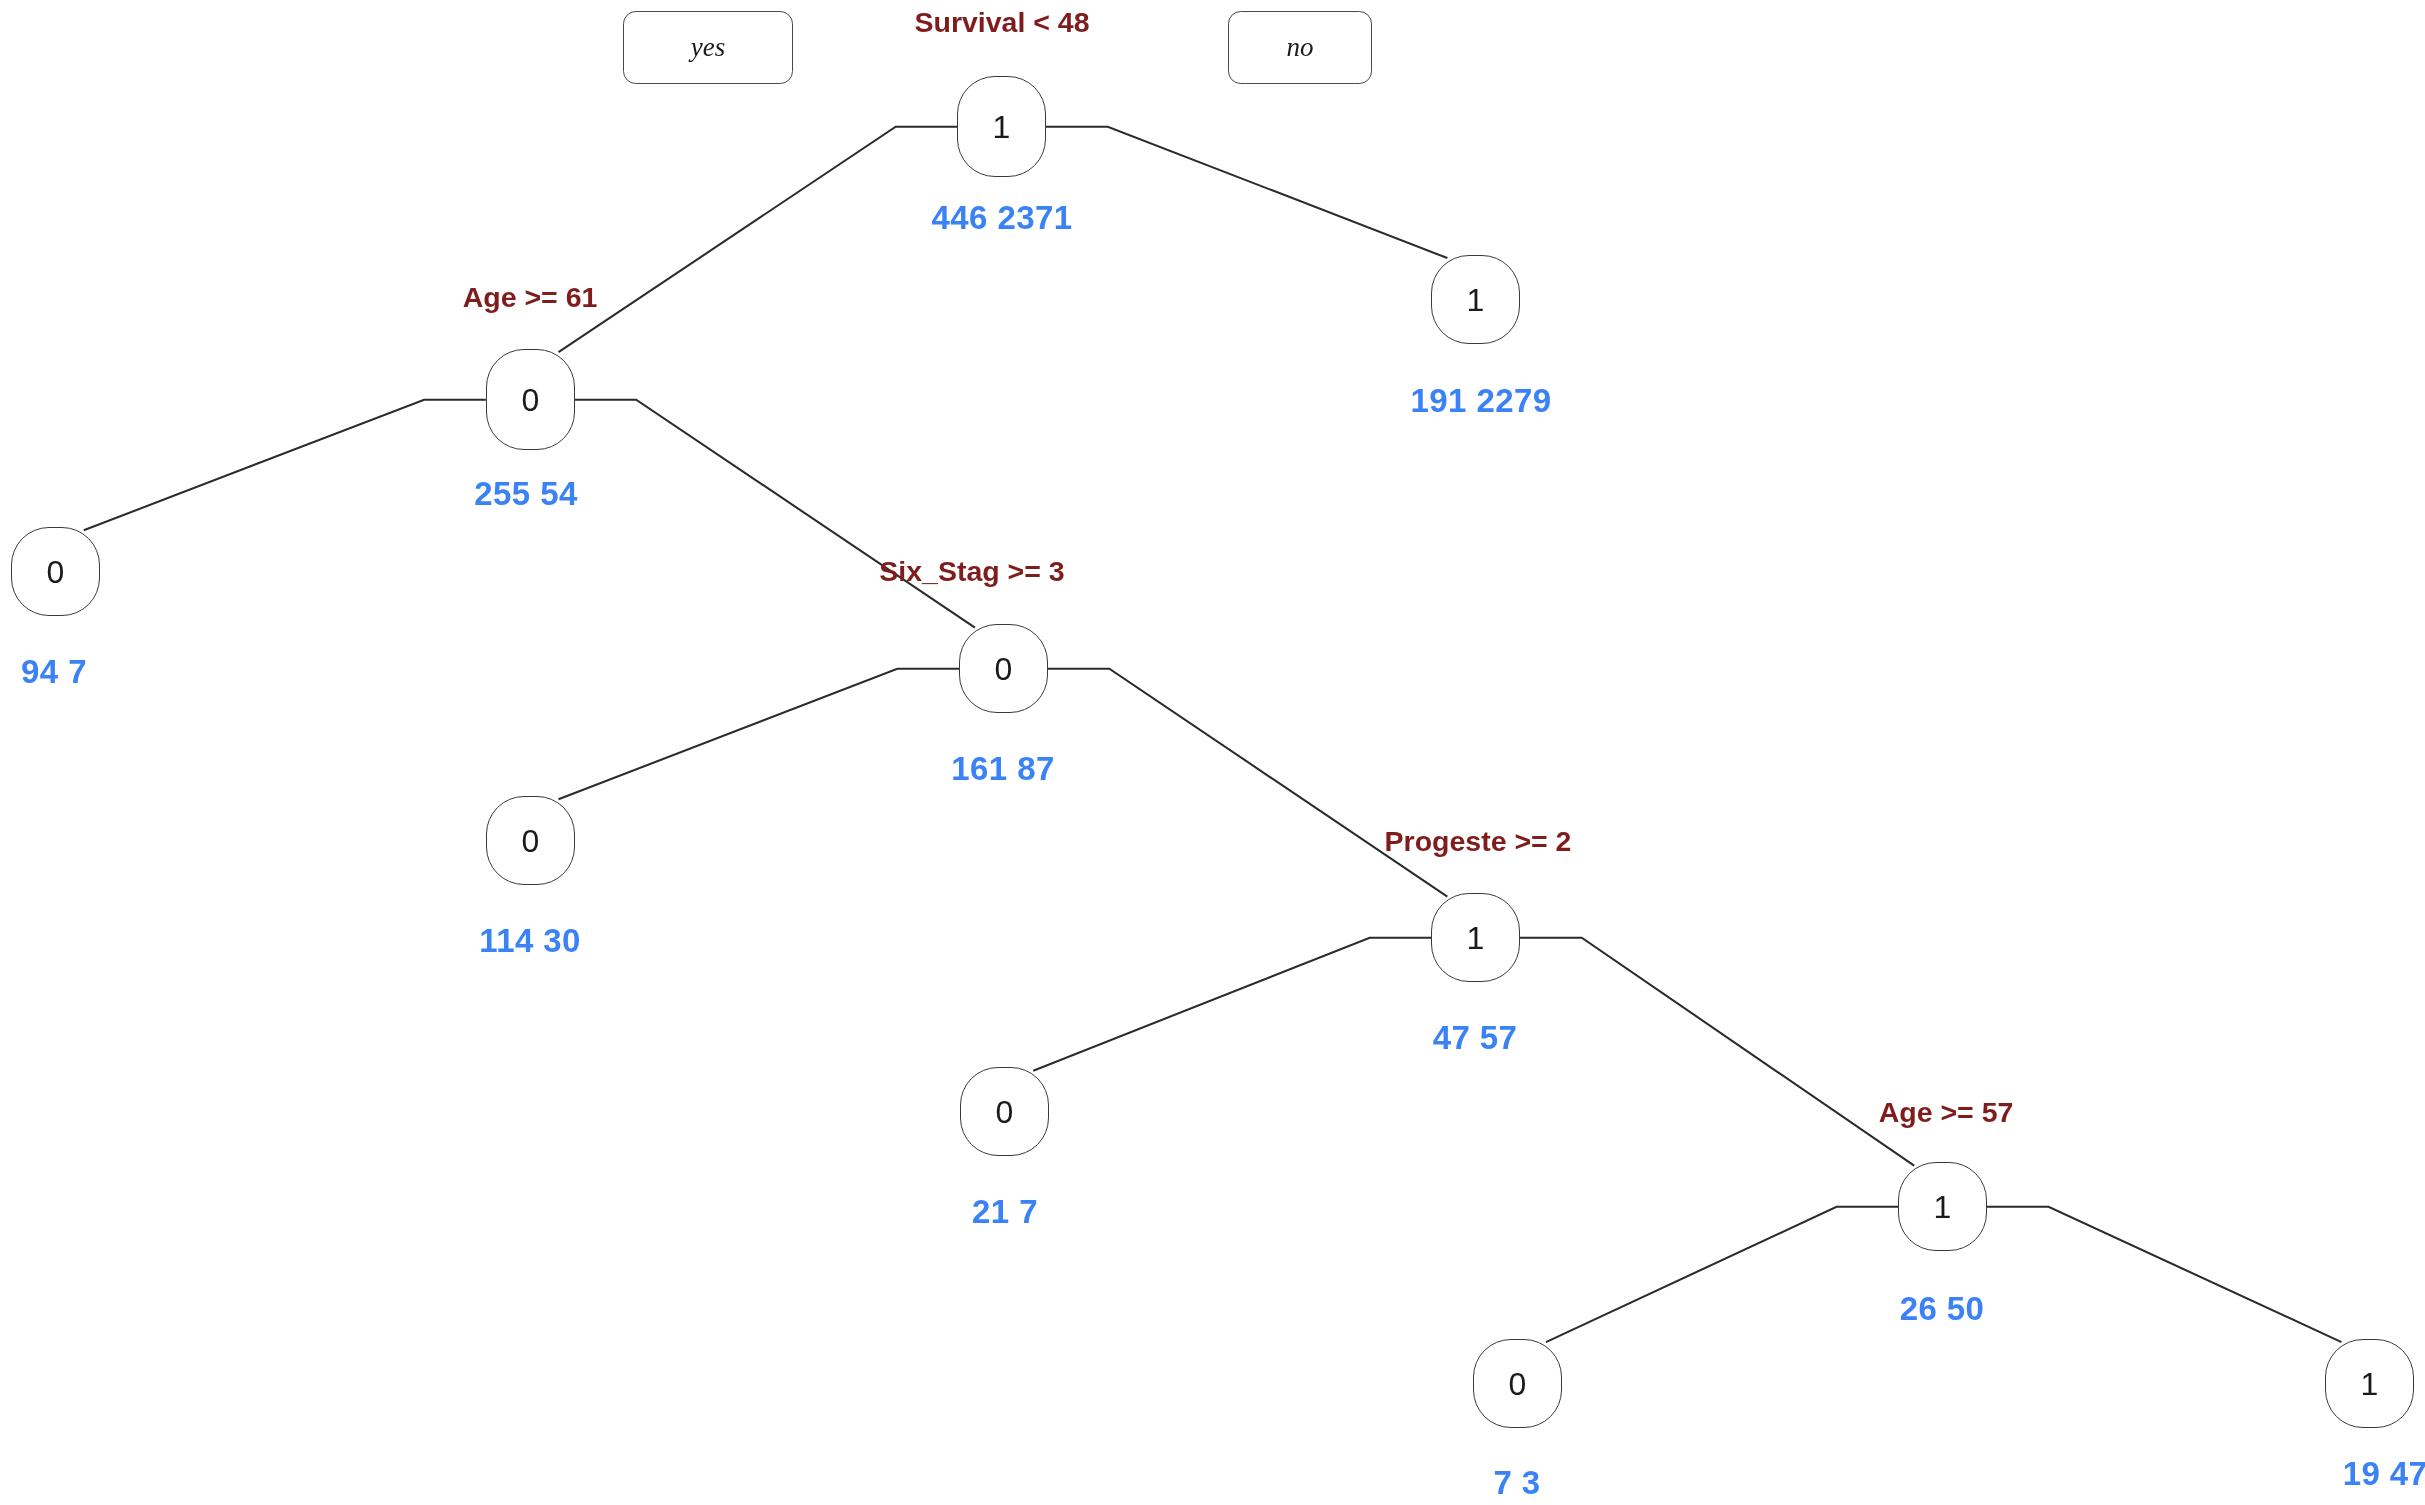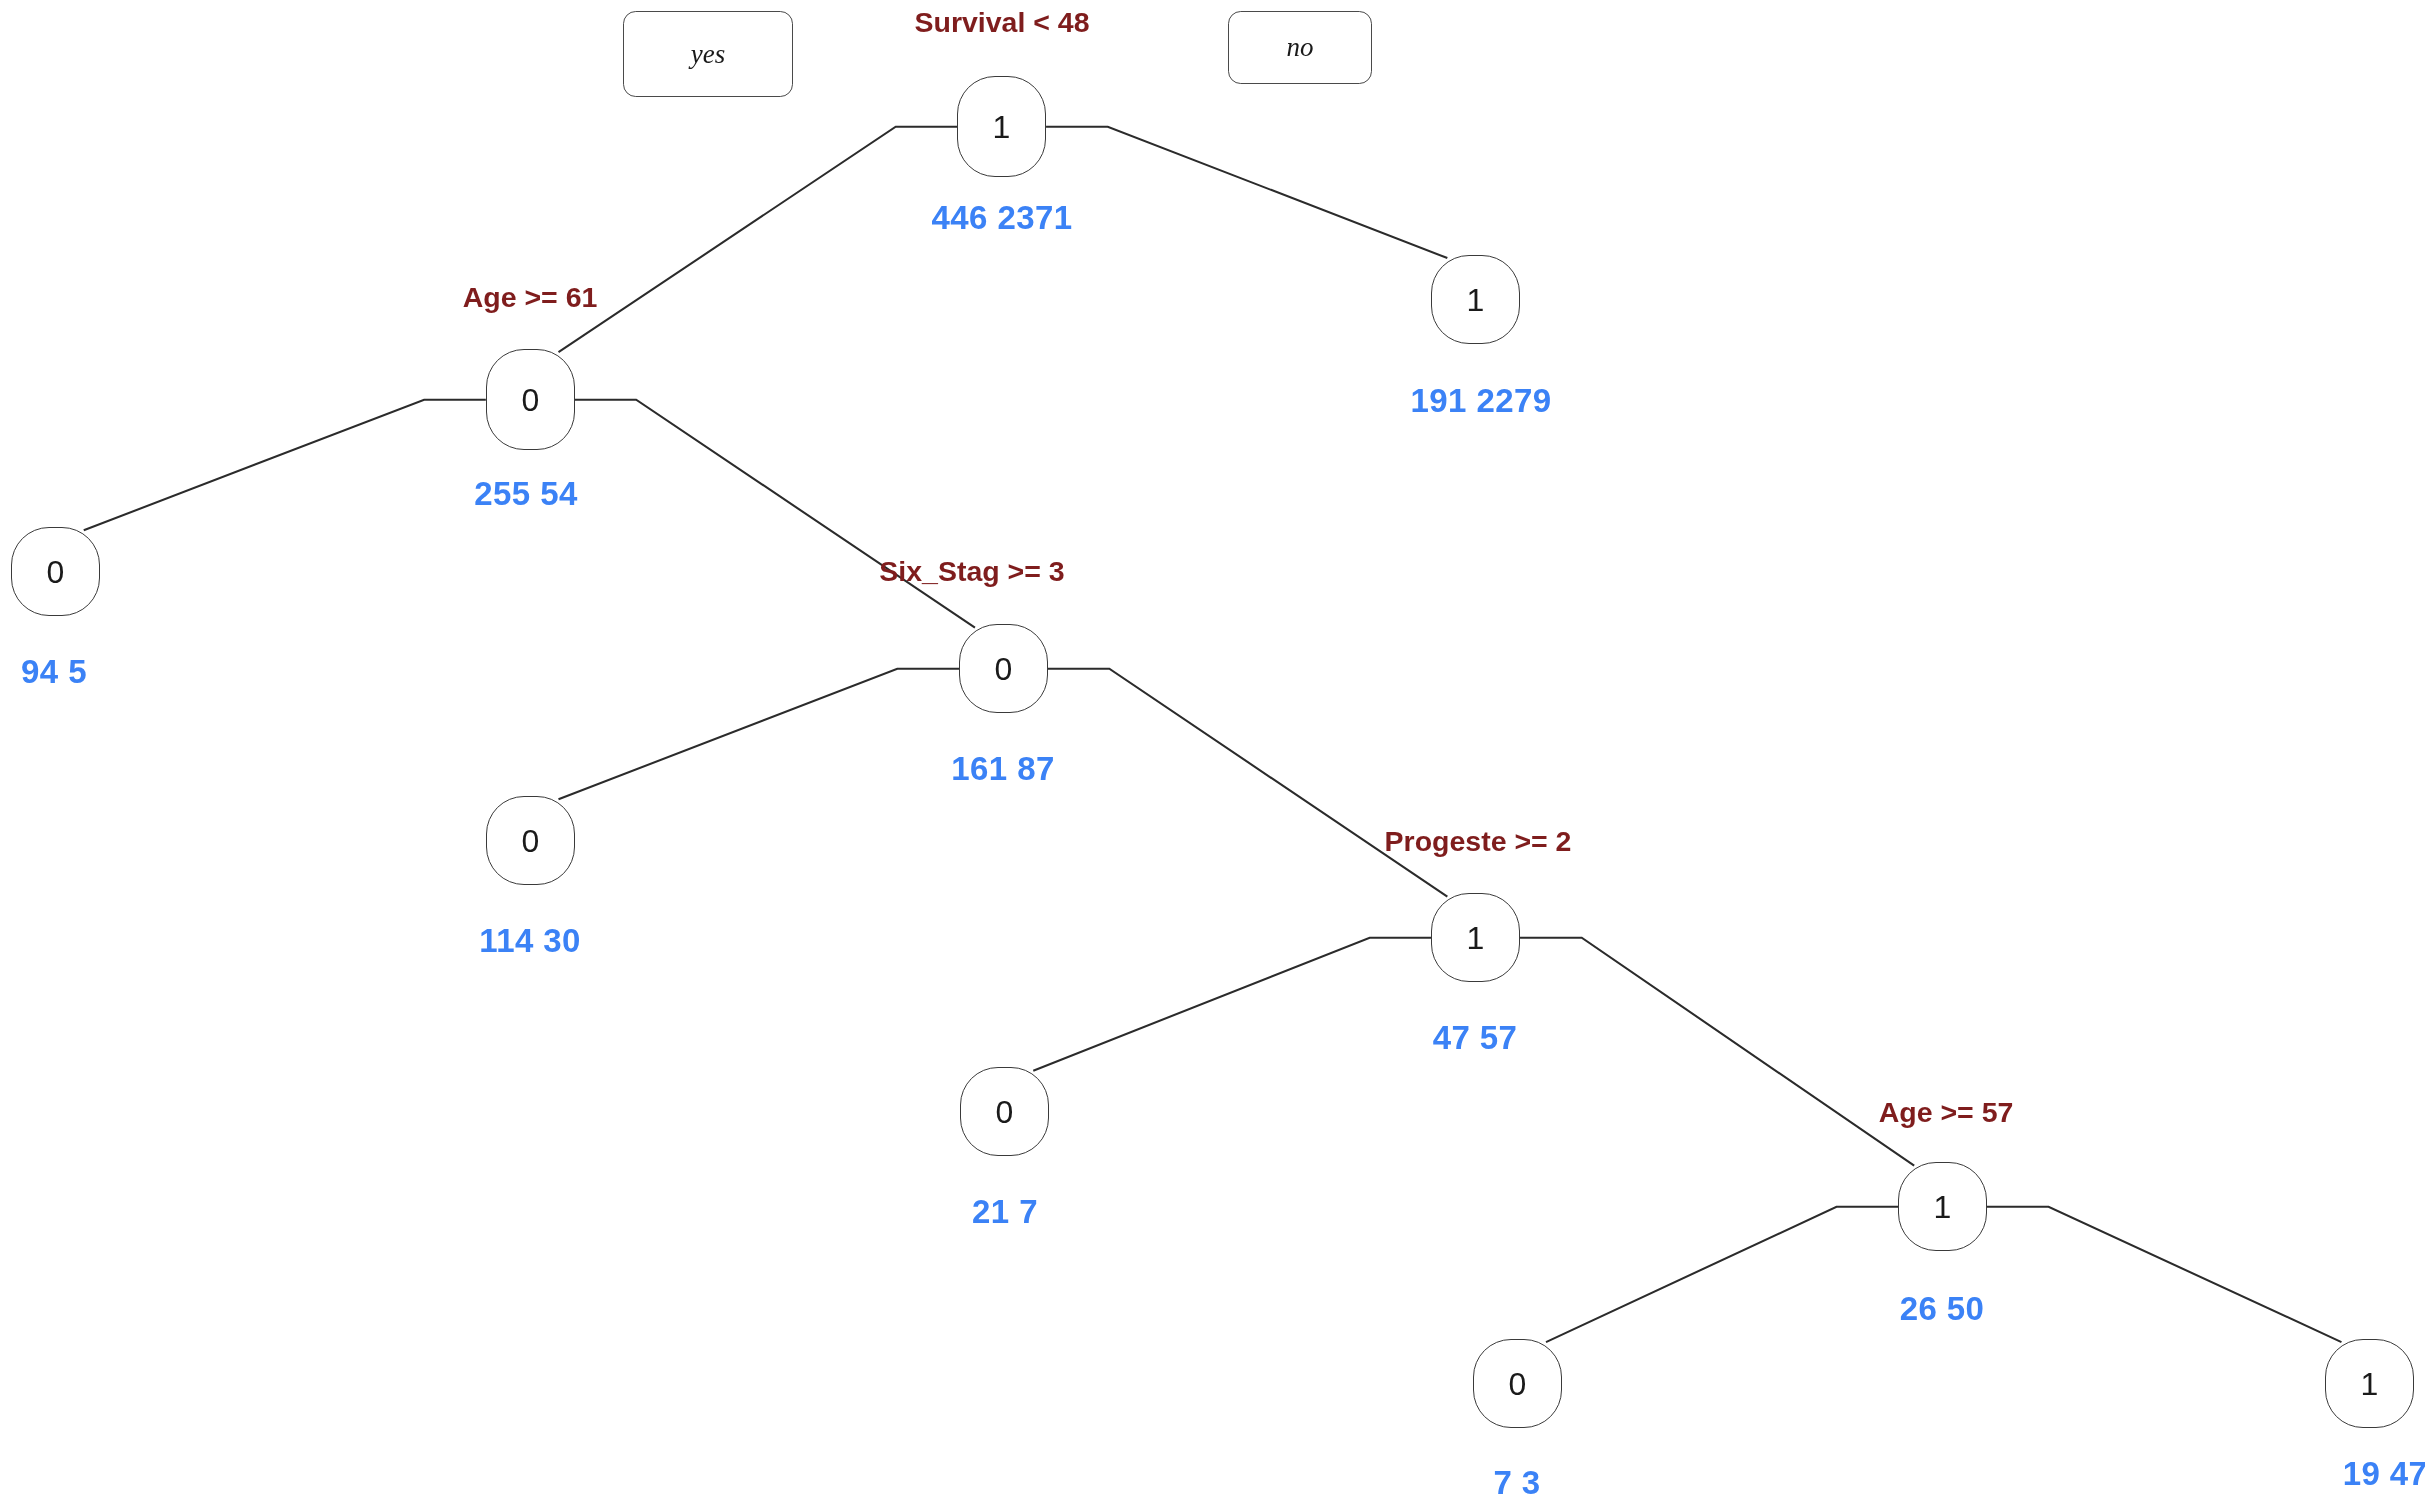--- a/index.html
+++ b/index.html
@@ -94,21 +94,21 @@
       <polyline points="614,505 536,505 105.84,670" fill="none" stroke="#2b2b2b" stroke-width="2.6" stroke-linejoin="miter" stroke-linecap="butt"></polyline>
       <polyline points="726,505 804,505 1232.16,793" fill="none" stroke="#2b2b2b" stroke-width="2.6" stroke-linejoin="miter" stroke-linecap="butt"></polyline>
       <polyline points="1212,845 1134,845 705.84,1010" fill="none" stroke="#2b2b2b" stroke-width="2.6" stroke-linejoin="miter" stroke-linecap="butt"></polyline>
       <polyline points="1324,845 1402,845 1829.16,1133" fill="none" stroke="#2b2b2b" stroke-width="2.6" stroke-linejoin="miter" stroke-linecap="butt"></polyline>
       <polyline points="1809,1185 1731,1185 1305.84,1353" fill="none" stroke="#2b2b2b" stroke-width="2.6" stroke-linejoin="miter" stroke-linecap="butt"></polyline>
       <polyline points="1921,1185 1999,1185 2419.16,1473" fill="none" stroke="#2b2b2b" stroke-width="2.6" stroke-linejoin="miter" stroke-linecap="butt"></polyline>
       <polyline points="2399,1525 2321,1525 1953.84,1696" fill="none" stroke="#2b2b2b" stroke-width="2.6" stroke-linejoin="miter" stroke-linecap="butt"></polyline>
       <polyline points="2511,1525 2589,1525 2959.16,1696" fill="none" stroke="#2b2b2b" stroke-width="2.6" stroke-linejoin="miter" stroke-linecap="butt"></polyline>
     </svg>
 
-  <div class="legend-box" id="legend-yes" style="left: 623px; top: 11px; width: 170px; height: 86px;">
+  <div class="legend-box" id="legend-yes" style="left: 623px; top: 11px; width: 170px; height: 73px;">
     <span class="legend-text">yes</span>
   </div>
   <div class="legend-box" id="legend-no" style="left: 1228px; top: 11px; width: 144px; height: 73px;">
     <span class="legend-text">no</span>
   </div>
 
   <div id="nodes-layer">
       <div class="node" style="left: 957px; top: 76px; width: 89px; height: 101px;">
         <span class="node-label">1</span>
       </div>
@@ -119,21 +119,21 @@
       </div>
       <div class="split-label" style="left: 530px; top: 281px;">Age &gt;= 61</div>
       <div class="counts" style="left: 526px; top: 475px;">255  54</div>
       <div class="node" style="left: 1431px; top: 255px; width: 89px; height: 89px;">
         <span class="node-label">1</span>
       </div>
       <div class="counts" style="left: 1481px; top: 382px;">191  2279</div>
       <div class="node" style="left: 11px; top: 527px; width: 89px; height: 89px;">
         <span class="node-label">0</span>
       </div>
-      <div class="counts" style="left: 54px; top: 653px;">94  5</div>
+      <div class="counts" style="left: 54px; top: 653px;">94  7</div>
       <div class="node" style="left: 959px; top: 624px; width: 89px; height: 89px;">
         <span class="node-label">0</span>
       </div>
       <div class="split-label" style="left: 972px; top: 555px;">Six_Stag &gt;= 3</div>
       <div class="counts" style="left: 1003px; top: 750px;">161  87</div>
       <div class="node" style="left: 486px; top: 796px; width: 89px; height: 89px;">
         <span class="node-label">0</span>
       </div>
       <div class="counts" style="left: 530px; top: 922px; text-align: right;">114  30</div>
       <div class="node" style="left: 1431px; top: 893px; width: 89px; height: 89px;">

